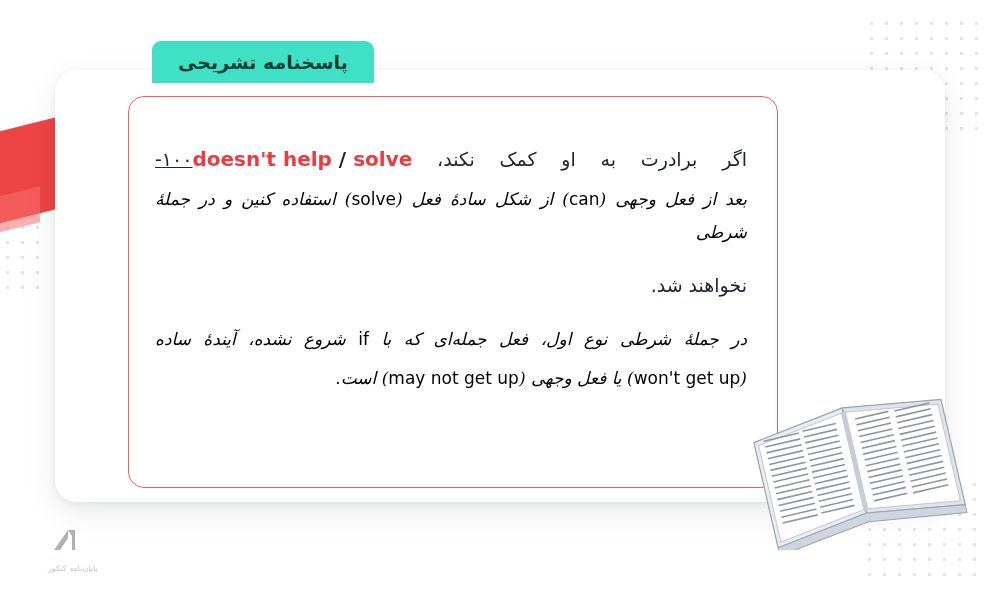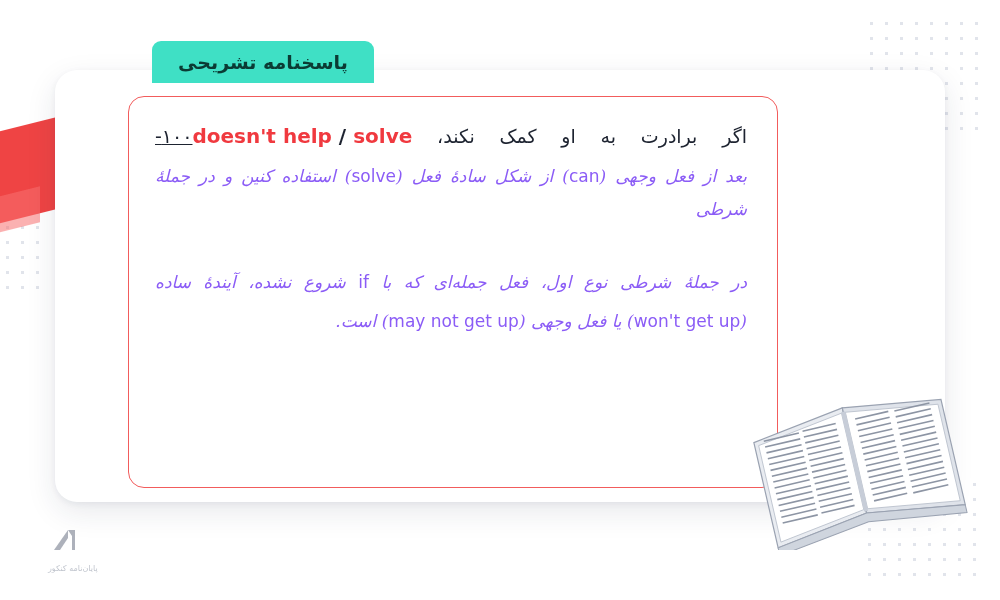--- a/index.html
+++ b/index.html
@@ -114,27 +114,28 @@
     font-weight: normal;
     text-decoration: underline;
   }
   .ans {
     color: #f0393f;
     font-weight: bold;
     font-size: 20px;
     direction: ltr;
     unicode-bidi: embed;
     display: inline-block;
+    margin-top: 23px;
   }
   .ans .slash { color: #1d2330; font-weight: bold; }
 
   .note {
     font-size: 17px;
     line-height: 1.95;
-    color: #8b5cf6;
+    color: #000000;
     font-style: italic;
     font-family: "DejaVu Serif", serif;
     text-align: justify;
     text-align-last: justify;
     direction: rtl;
     margin-top: 6px;
   }
   .note.last { text-align-last: right; }
   .note .en {
     font-style: normal;
@@ -192,20 +193,23 @@
     <div class="q-line">
       <span>اگر  برادرت  به  او  کمک  نکند،</span>
       <span class="ans"><span>doesn't help</span> <span class="slash">/</span> <span>solve</span></span><span class="qnum">۱۰۰-</span>
     </div>
     <div class="note"><span>بعد از فعل وجهی (</span><span class="en">can</span><span>) از شکل سادۀ فعل (</span><span class="en">solve</span><span>) استفاده کنین و در جملۀ شرطی</span></div>
   </div>
 
   <div class="spacer"></div>
 
   <div class="q">
+    <div class="q-line last">
+      <span>نخواهند شد.</span>
+    </div>
     <div class="spacer"></div>
     <div class="note"><span>در  جملۀ  شرطی  نوع  اول،  فعل  جمله‌ای که  با  </span><span class="en">if</span><span>  شروع  نشده،  آیندۀ  ساده</span></div>
     <div class="note last"><span>(</span><span class="en">won't get up</span><span>) یا فعل وجهی (</span><span class="en">may not get up</span><span>) است.</span></div>
   </div>
 
 </div>
 
 <svg class="book" viewBox="0 0 236 168">
   <g transform="rotate(-13 118 84)">
 

